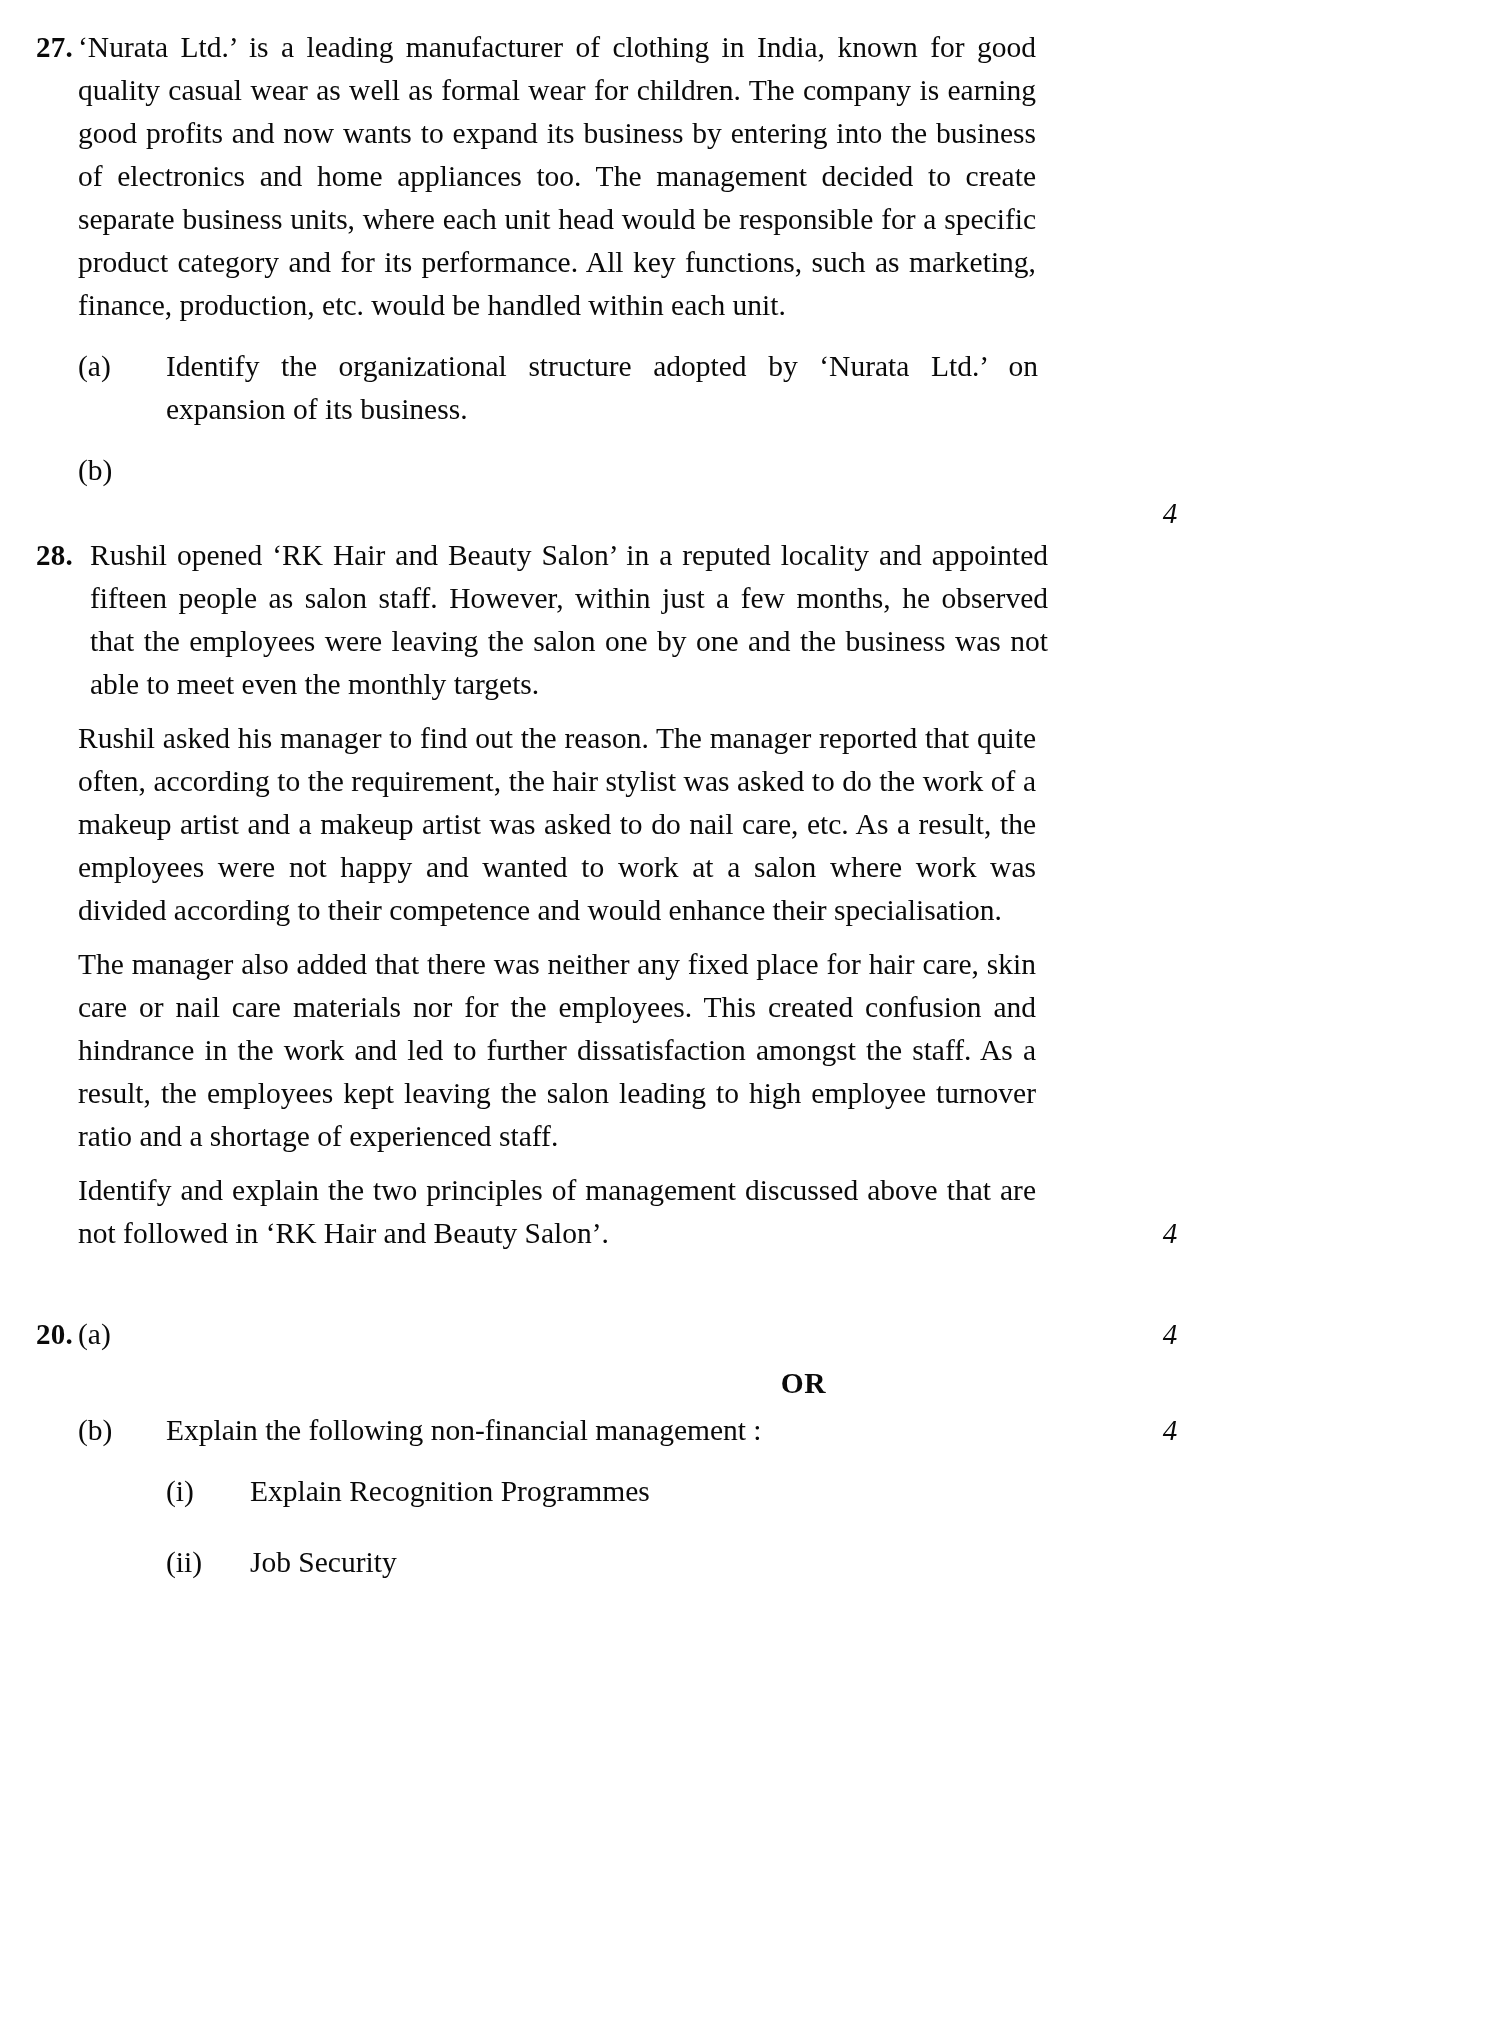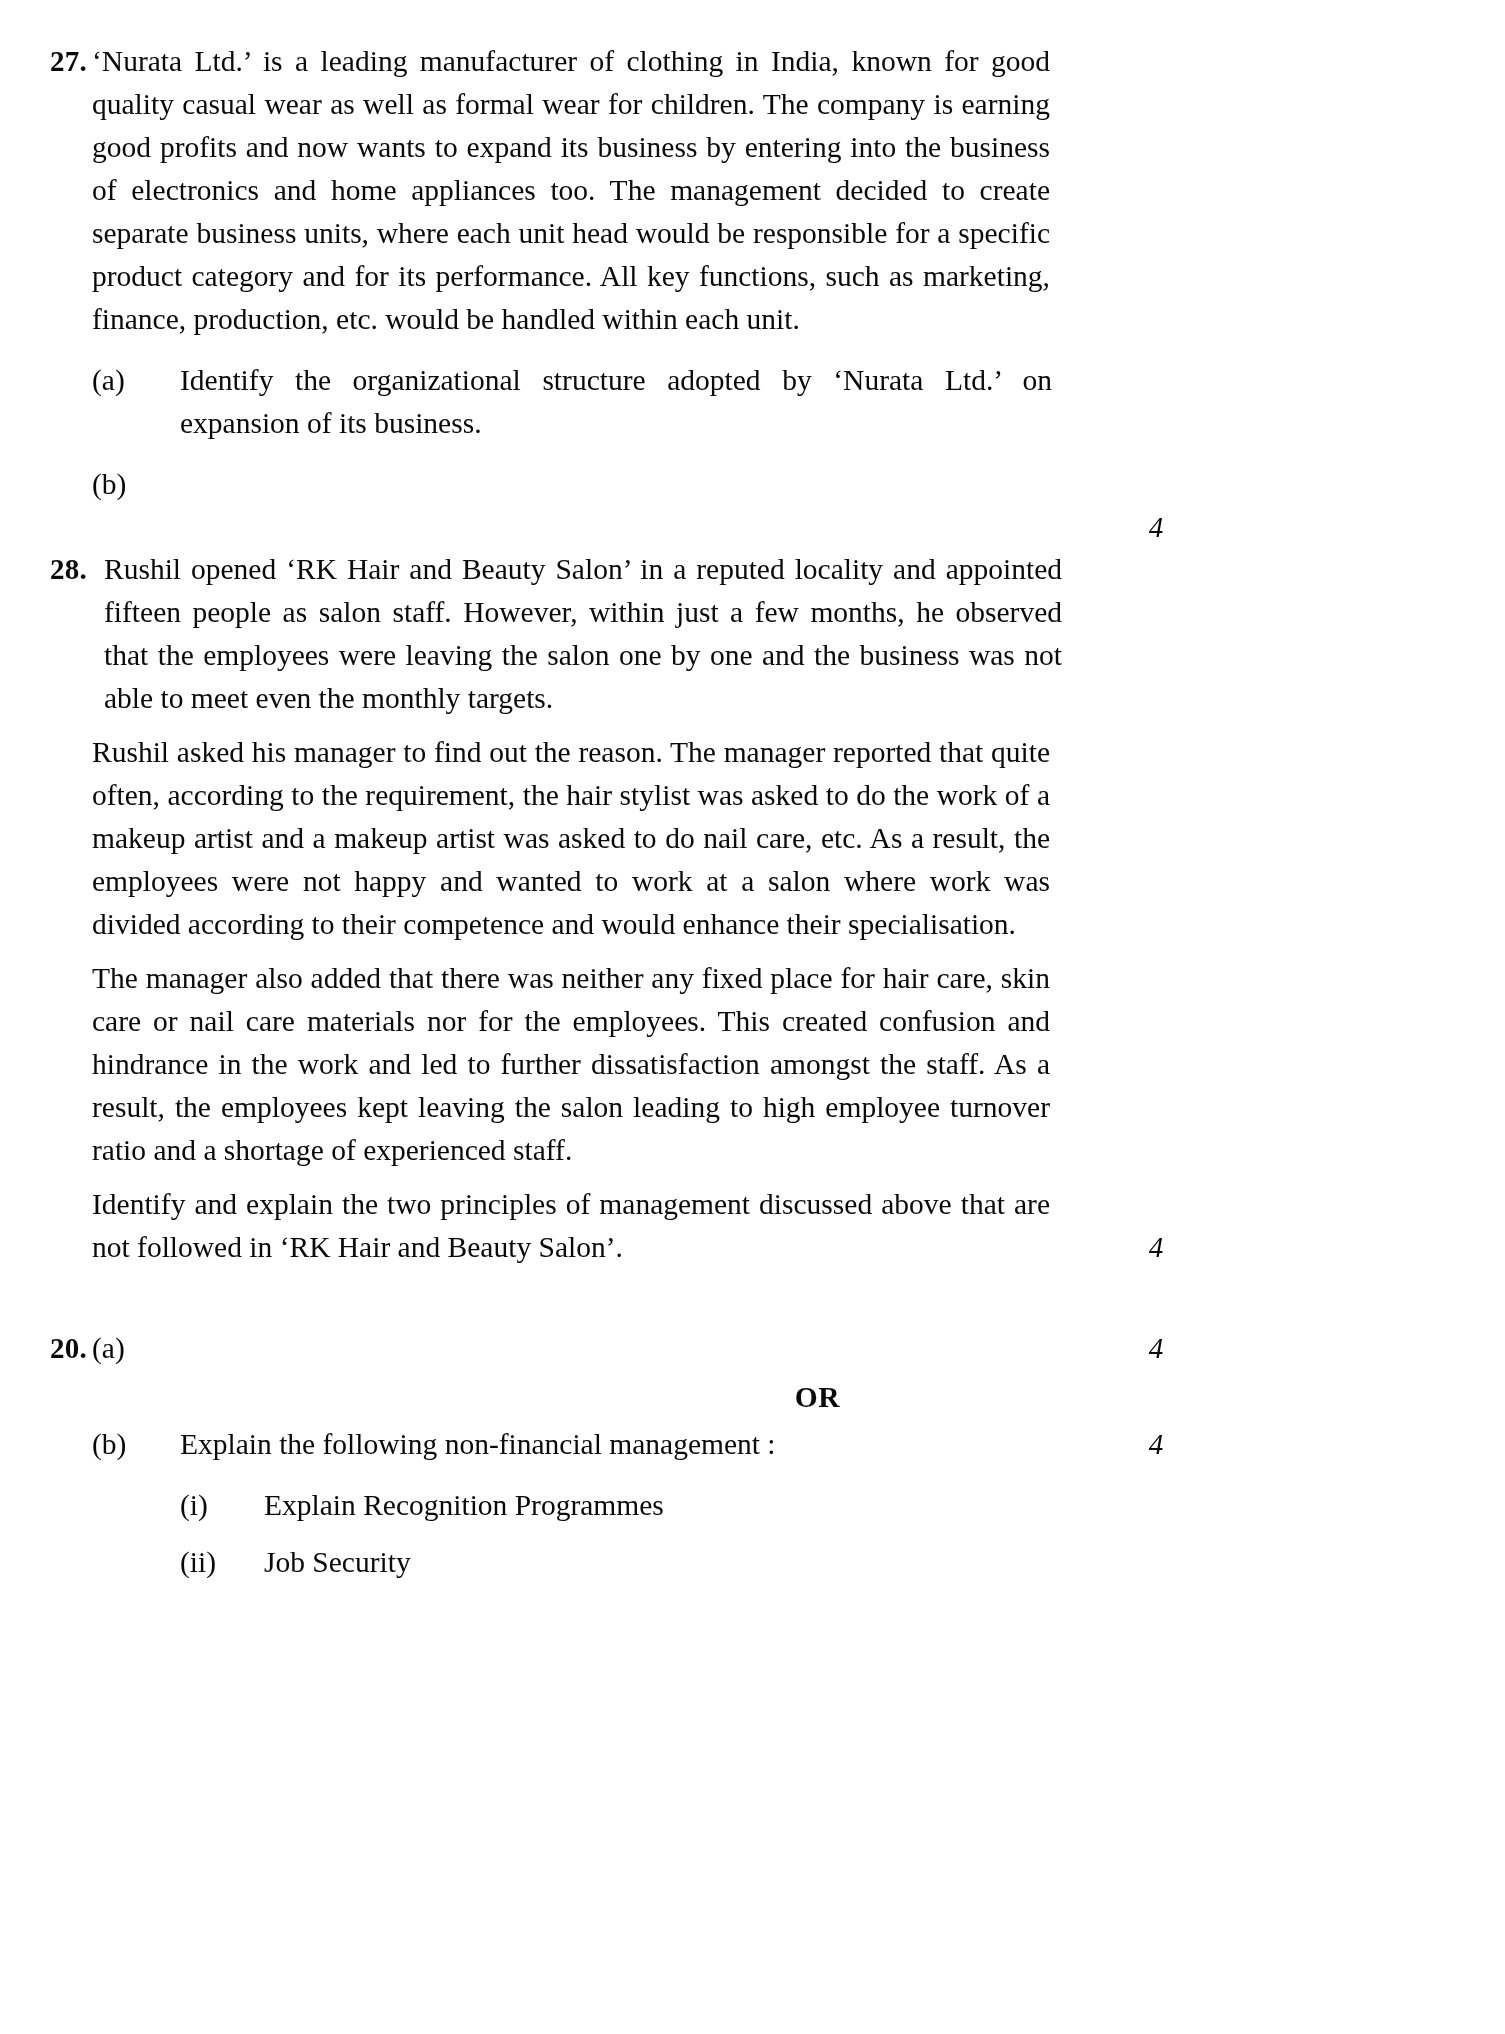--- a/index.html
+++ b/index.html
@@ -13,21 +13,21 @@
     font-family: "Liberation Serif", "DejaVu Serif", serif;
     color: #0a0a0a;
     position: relative;
     overflow: hidden;
   }
 
   .page {
     position: relative;
     width: 1505px;
     height: 2034px;
-    padding: 18px;
+    padding: 4px;
     box-sizing: border-box;
   }
 
   
   .qblock {
     position: relative;
     margin: 0;
   }
 
   .qrow {
@@ -180,21 +180,21 @@
           <div class="sublabel">(b)</div>
           <div class="subtext nojust">Explain the following non-financial management :</div>
           <div class="marks" style="top:0px; right:296px;">4</div>
         </div>
 
         <div class="romanitem" style="margin-top:18px;">
           <div class="romanlabel">(i)</div>
           <div class="romantext">Explain Recognition Programmes</div>
         </div>
 
-        <div class="romanitem" style="margin-top:14px;">
+        <div class="romanitem" style="margin-top:28px;">
           <div class="romanlabel">(ii)</div>
           <div class="romantext">Job Security</div>
         </div>
 
       </div>
     </div>
   </div>
 
 </div>
 

